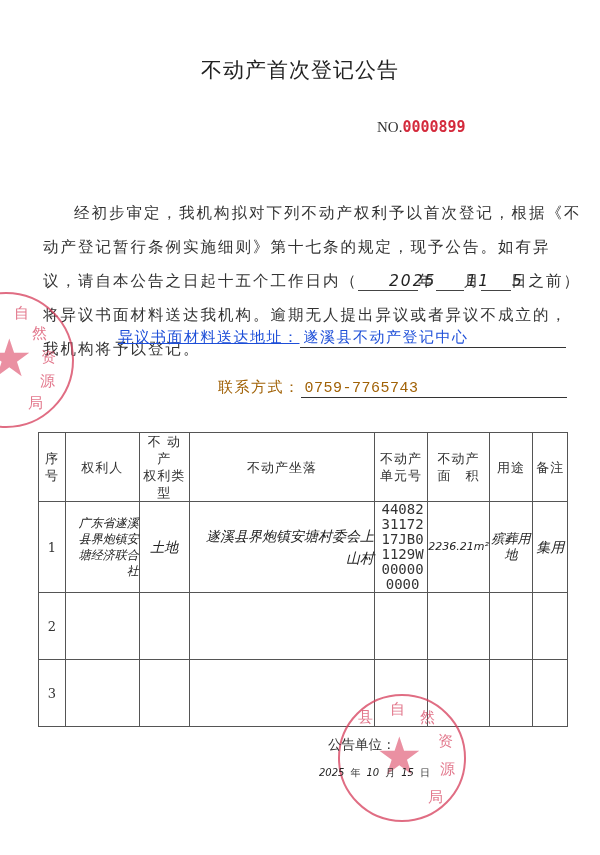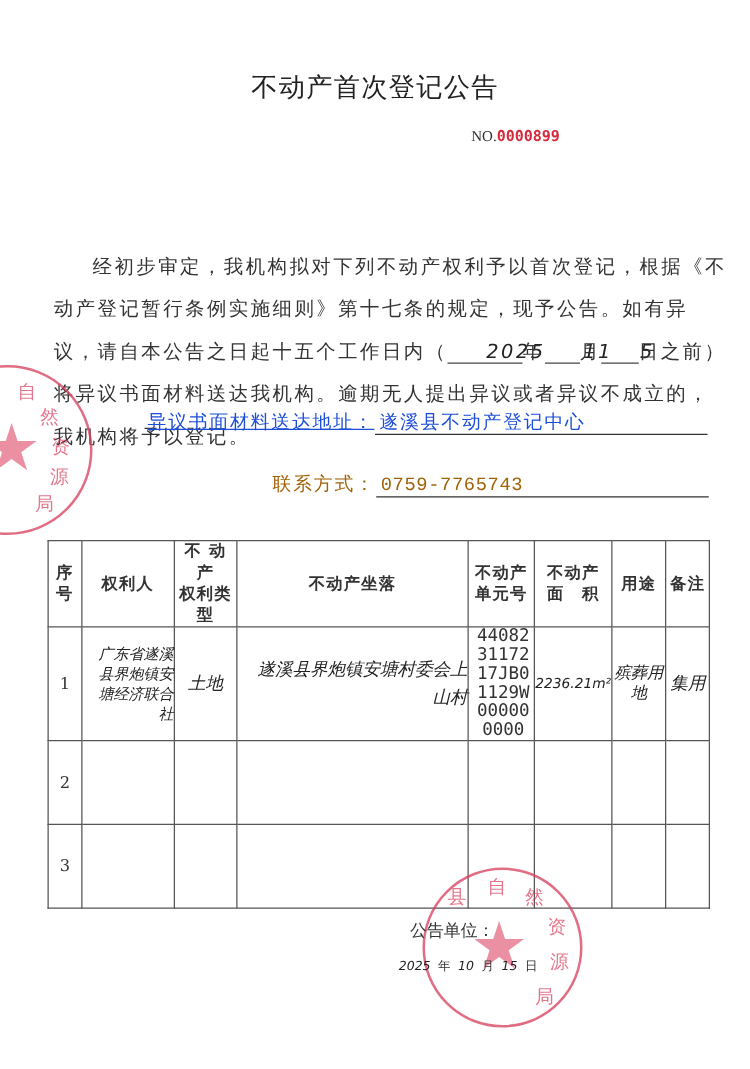--- a/index.html
+++ b/index.html
@@ -5,21 +5,21 @@
   html, body { margin: 0; padding: 0; }
   body {
     width: 600px; height: 855px; background: #ffffff; position: relative; overflow: hidden;
     font-family: "DejaVu Serif", "Liberation Serif", serif; color: #2a2a2a;
   }
   .title {
     position: absolute; top: 56px; left: 0; width: 600px; text-align: center;
     font-family: "DejaVu Sans", "Liberation Sans", sans-serif; font-size: 21px; letter-spacing: 1px; color: #222;
   }
   .serial {
-    position: absolute; top: 102px; left: 377px; font-size: 12px; color: #333;
+    position: absolute; top: 118px; left: 377px; font-size: 15px; color: #333;
     font-family: "Liberation Serif", serif;
     text-align: right;
   }
   .serial .num { color: #d42a3c; font-family: "DejaVu Sans Mono", monospace; font-weight: bold; letter-spacing: 0px; }
   .body-text {
     position: absolute; top: 152px; left: 43px; width: 540px;
     font-size: 15.5px; line-height: 34px; letter-spacing: 2px; color: #333; margin-top: 44px;
   }
   .body-text p { margin: 0; text-indent: 2em; }
   .hw { font-family: "DejaVu Sans", sans-serif; font-style: italic; color: #222; display: inline-block; border-bottom: 1px solid #444; line-height: 18px; text-align: center; }
@@ -28,21 +28,21 @@
   .hw.day { width: 30px; }
   .addr-row { position: absolute; left: 118px; top: 328px; font-size: 15px; letter-spacing: 1.5px; color: #1d4ed8; text-decoration: underline; }
   .addr-val { display: inline-block; width: 262px; border-bottom: 1px solid #333; padding-left: 4px; }
   .contact-row { position: absolute; left: 218px; top: 378px; font-size: 15px; letter-spacing: 1.5px; color: #a16207; }
   .contact-val { display: inline-block; width: 262px; border-bottom: 1px solid #333; padding-left: 4px; font-family: "Liberation Mono", monospace; letter-spacing: 0.5px; }
   table.reg {
     position: absolute; top: 432px; left: 38px; width: 530px; border-collapse: collapse;
     font-size: 13px; color: #333;
   }
   table.reg th, table.reg td { border: 1px solid #555; text-align: center; vertical-align: middle; padding: 0; }
-  table.reg th { font-weight: bold; height: 47px; line-height: 17px; letter-spacing: 1px; }
+  table.reg th { font-weight: normal; height: 47px; line-height: 17px; letter-spacing: 1px; }
   table.reg tr.r1 td { height: 66px; }
   table.reg tr.r2 td, table.reg tr.r3 td { height: 66px; }
   .hand { font-family: "DejaVu Sans", sans-serif; font-style: italic; color: #222; font-size: 12px; line-height: 16px; }
   .hand.left { text-align: right; padding-left: 4px !important; }
   .unit-no { font-family: "DejaVu Sans Mono", monospace; font-size: 14px; line-height: 15px; text-align: left; padding-left: 3px !important; word-break: break-all; margin-left: 13px; }
   .footer-label { position: absolute; top: 736px; left: 328px; font-size: 13.5px; color: #333; font-family: "DejaVu Sans", sans-serif; }
   .footer-date { position: absolute; top: 766px; left: 313px; font-size: 10px; color: #333; font-family: "DejaVu Sans", sans-serif; }
   .footer-date .hd { font-style: italic; color: #222; margin: 0 6px; }
   .seal {
     position: absolute; border: 2.5px solid rgba(214,60,90,0.75); border-radius: 50%;

